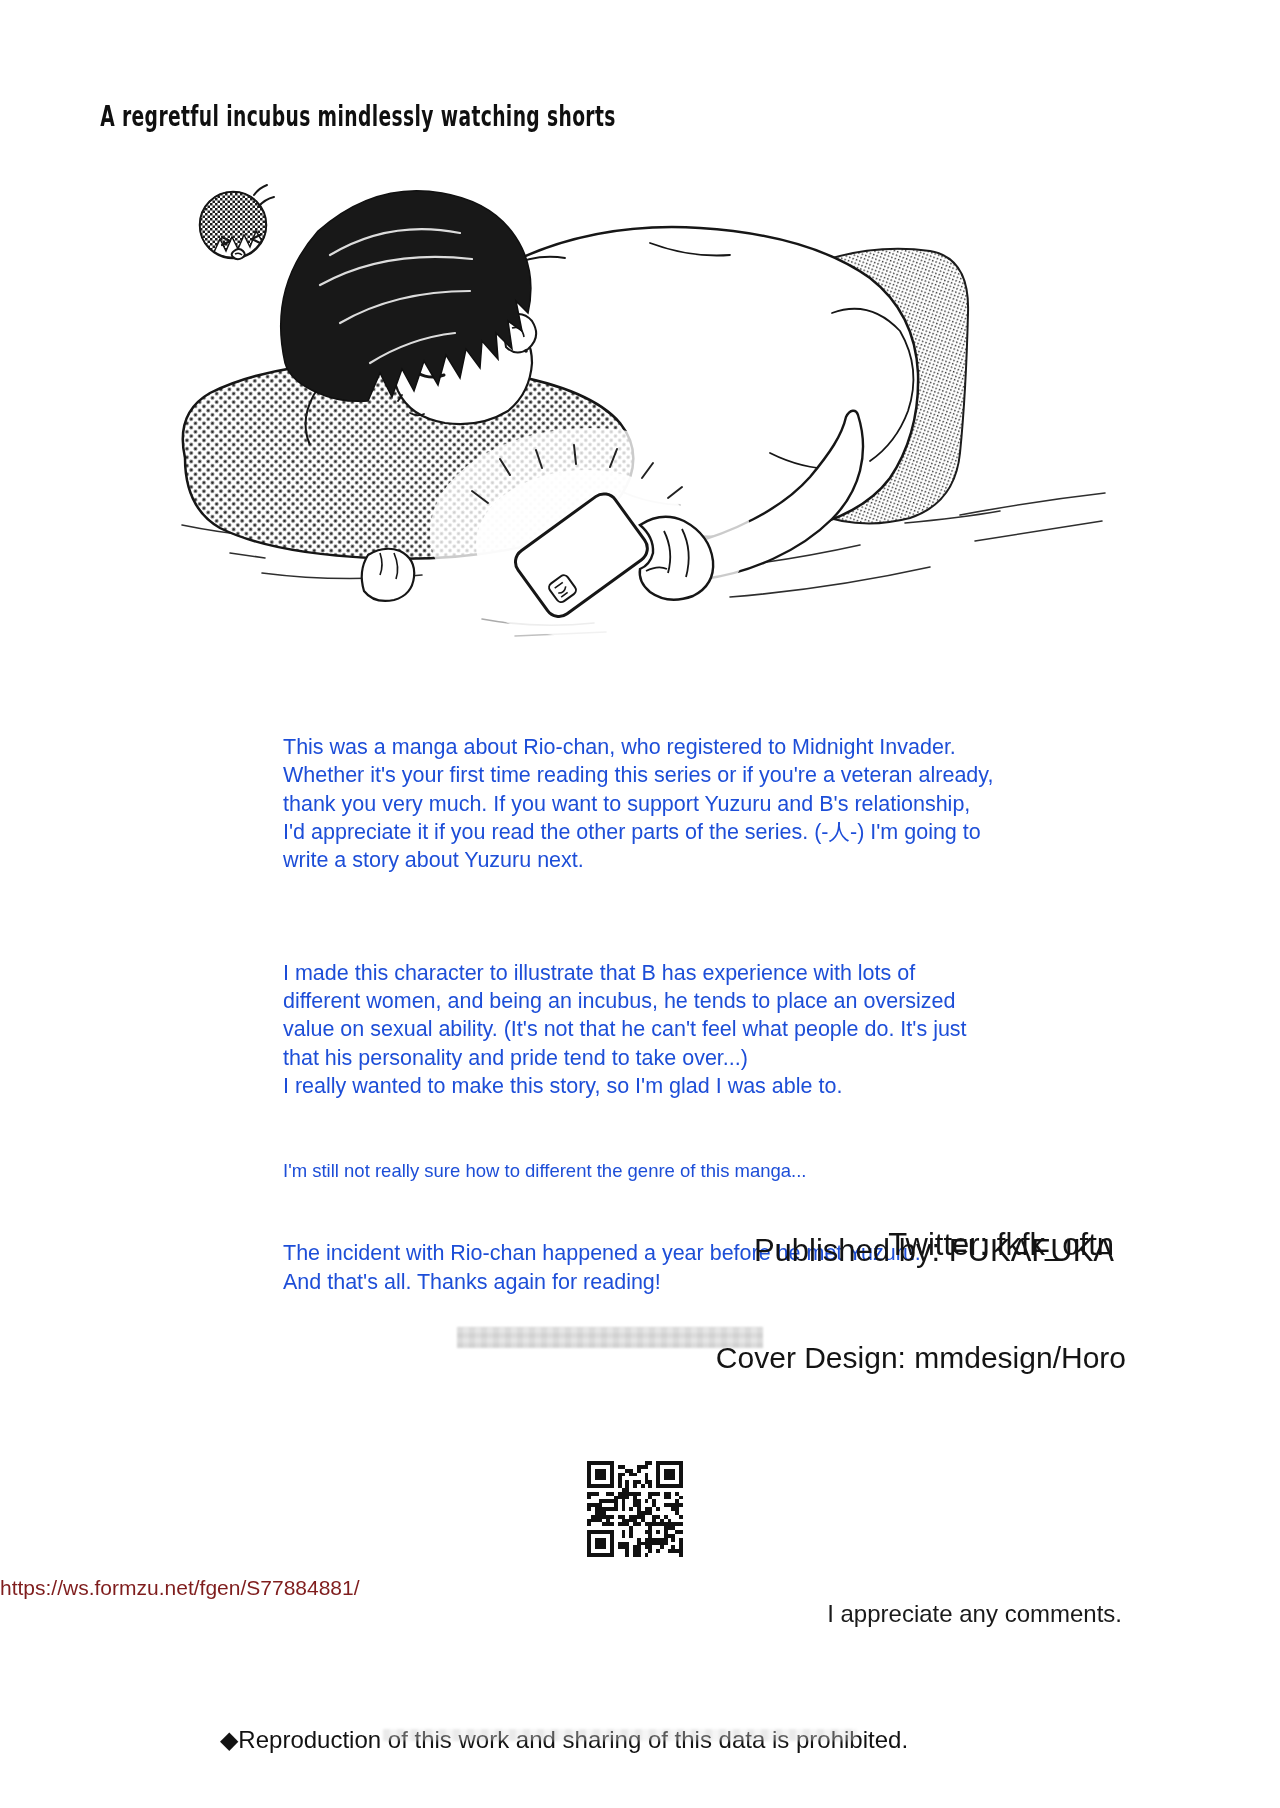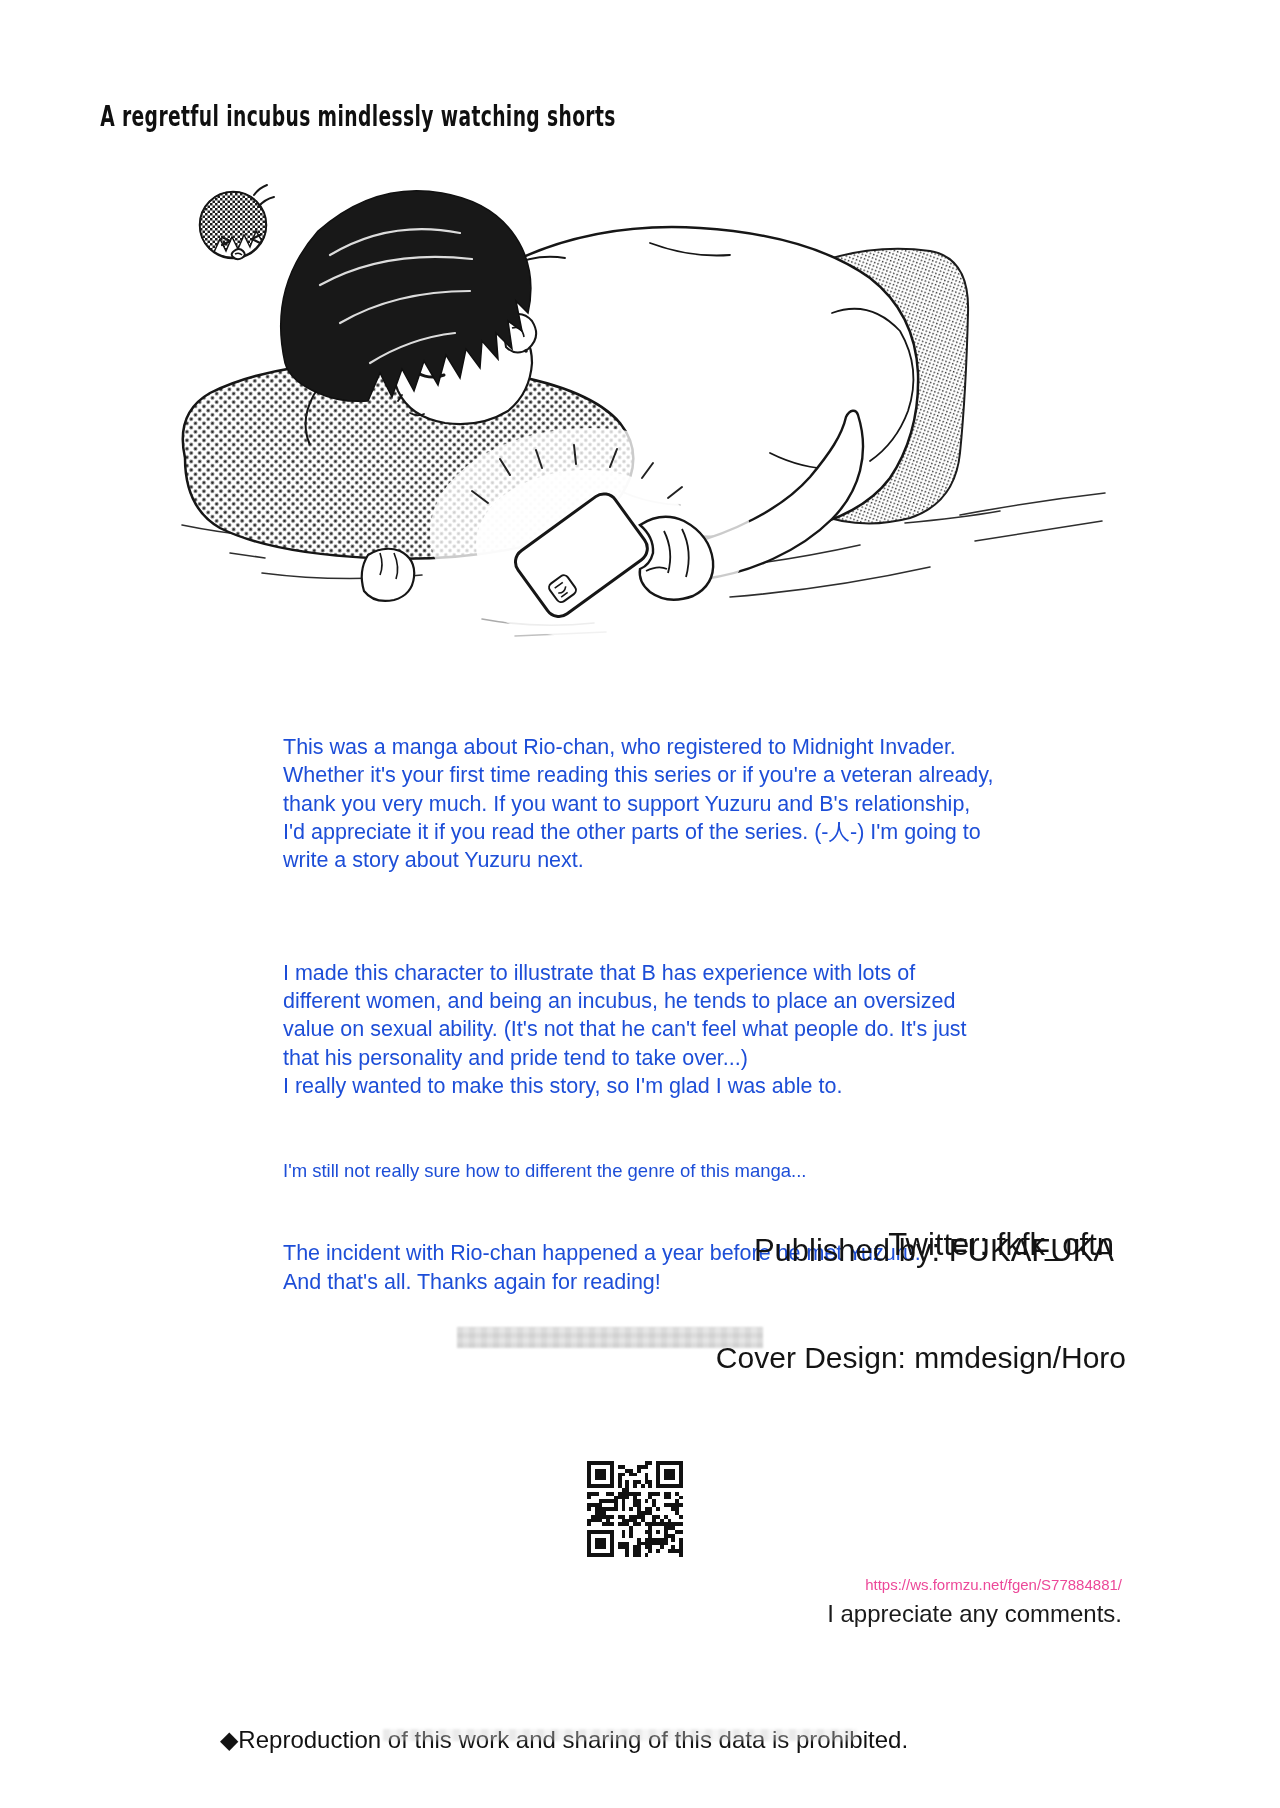--- a/index.html
+++ b/index.html
@@ -24,21 +24,21 @@
   .tw{top:1220px;font-size:31px;margin-top:7px;}
   .cover{top:1341px;margin-left:12px;}
   .blurbar{left:457px;top:1327px;width:306px;height:21px;opacity:.55;filter:blur(1px);
         background:repeating-linear-gradient(90deg,#cfcfcf 0 6px,#e4e4e4 6px 12px),
                    repeating-linear-gradient(0deg,#d6d6d6 0 5px,#ececec 5px 10px);
         background-blend-mode:multiply;}
   .blurbar2{left:383px;top:1729px;width:474px;height:12px;opacity:.38;filter:blur(1px);
         background:repeating-linear-gradient(90deg,#c9c9c9 0 7px,#e6e6e6 7px 14px);}
   
   .qr{left:587px;top:1461px;width:96px;height:96px;}
-  .url-line{left:0;top:1576px;width:1122px;text-align:right;font-size:15px;color:#ec4899;}
+  .url-line{left:0;top:1576px;width:1122px;text-align:left;font-size:21px;color:#7f1d1d;}
   .note-line{left:0;top:1600px;width:1122px;text-align:right;font-size:24px;color:#1a1a1a;}
   
   .footer-line{left:0;top:1698px;width:1128px;text-align:center;font-size:24px;color:#121212;margin-top:28px;}
 </style>
 </head>
 <body>
 
 <div class="page">
 
   <div class="abs title-wrap">

